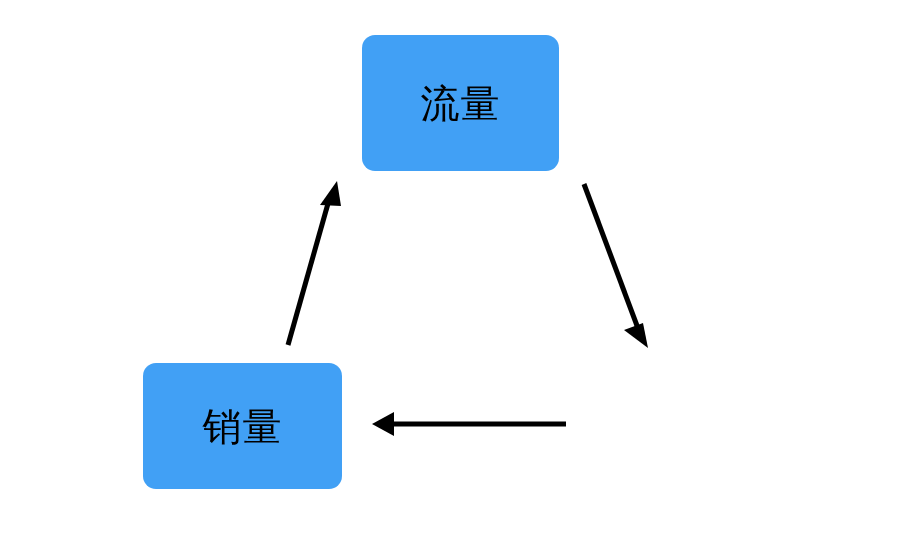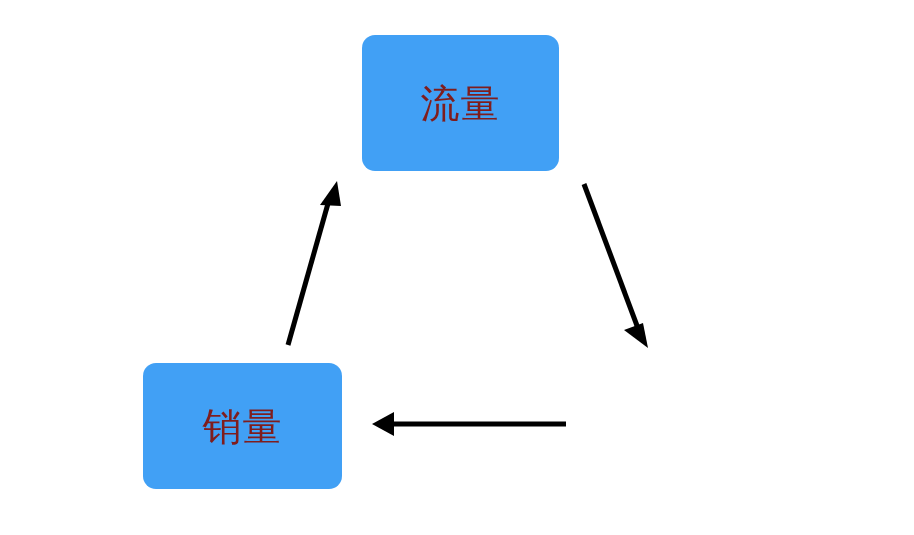--- a/index.html
+++ b/index.html
@@ -28,21 +28,21 @@
   .node {
     position: absolute;
     display: flex;
     align-items: center;
     justify-content: center;
     border-radius: 13px;
     box-sizing: border-box;
     background: #41a0f5;
   }
   .node-label {
-    color: #7f1d1d;
+    color: #000000;
     font-size: 39px;
     line-height: 1;
     letter-spacing: 1px;
     font-weight: 400;
     white-space: nowrap;
     font-family: "DejaVu Sans", "Liberation Sans", sans-serif;
   }
   #node-traffic {
     left: 362px;
     top: 35px;

